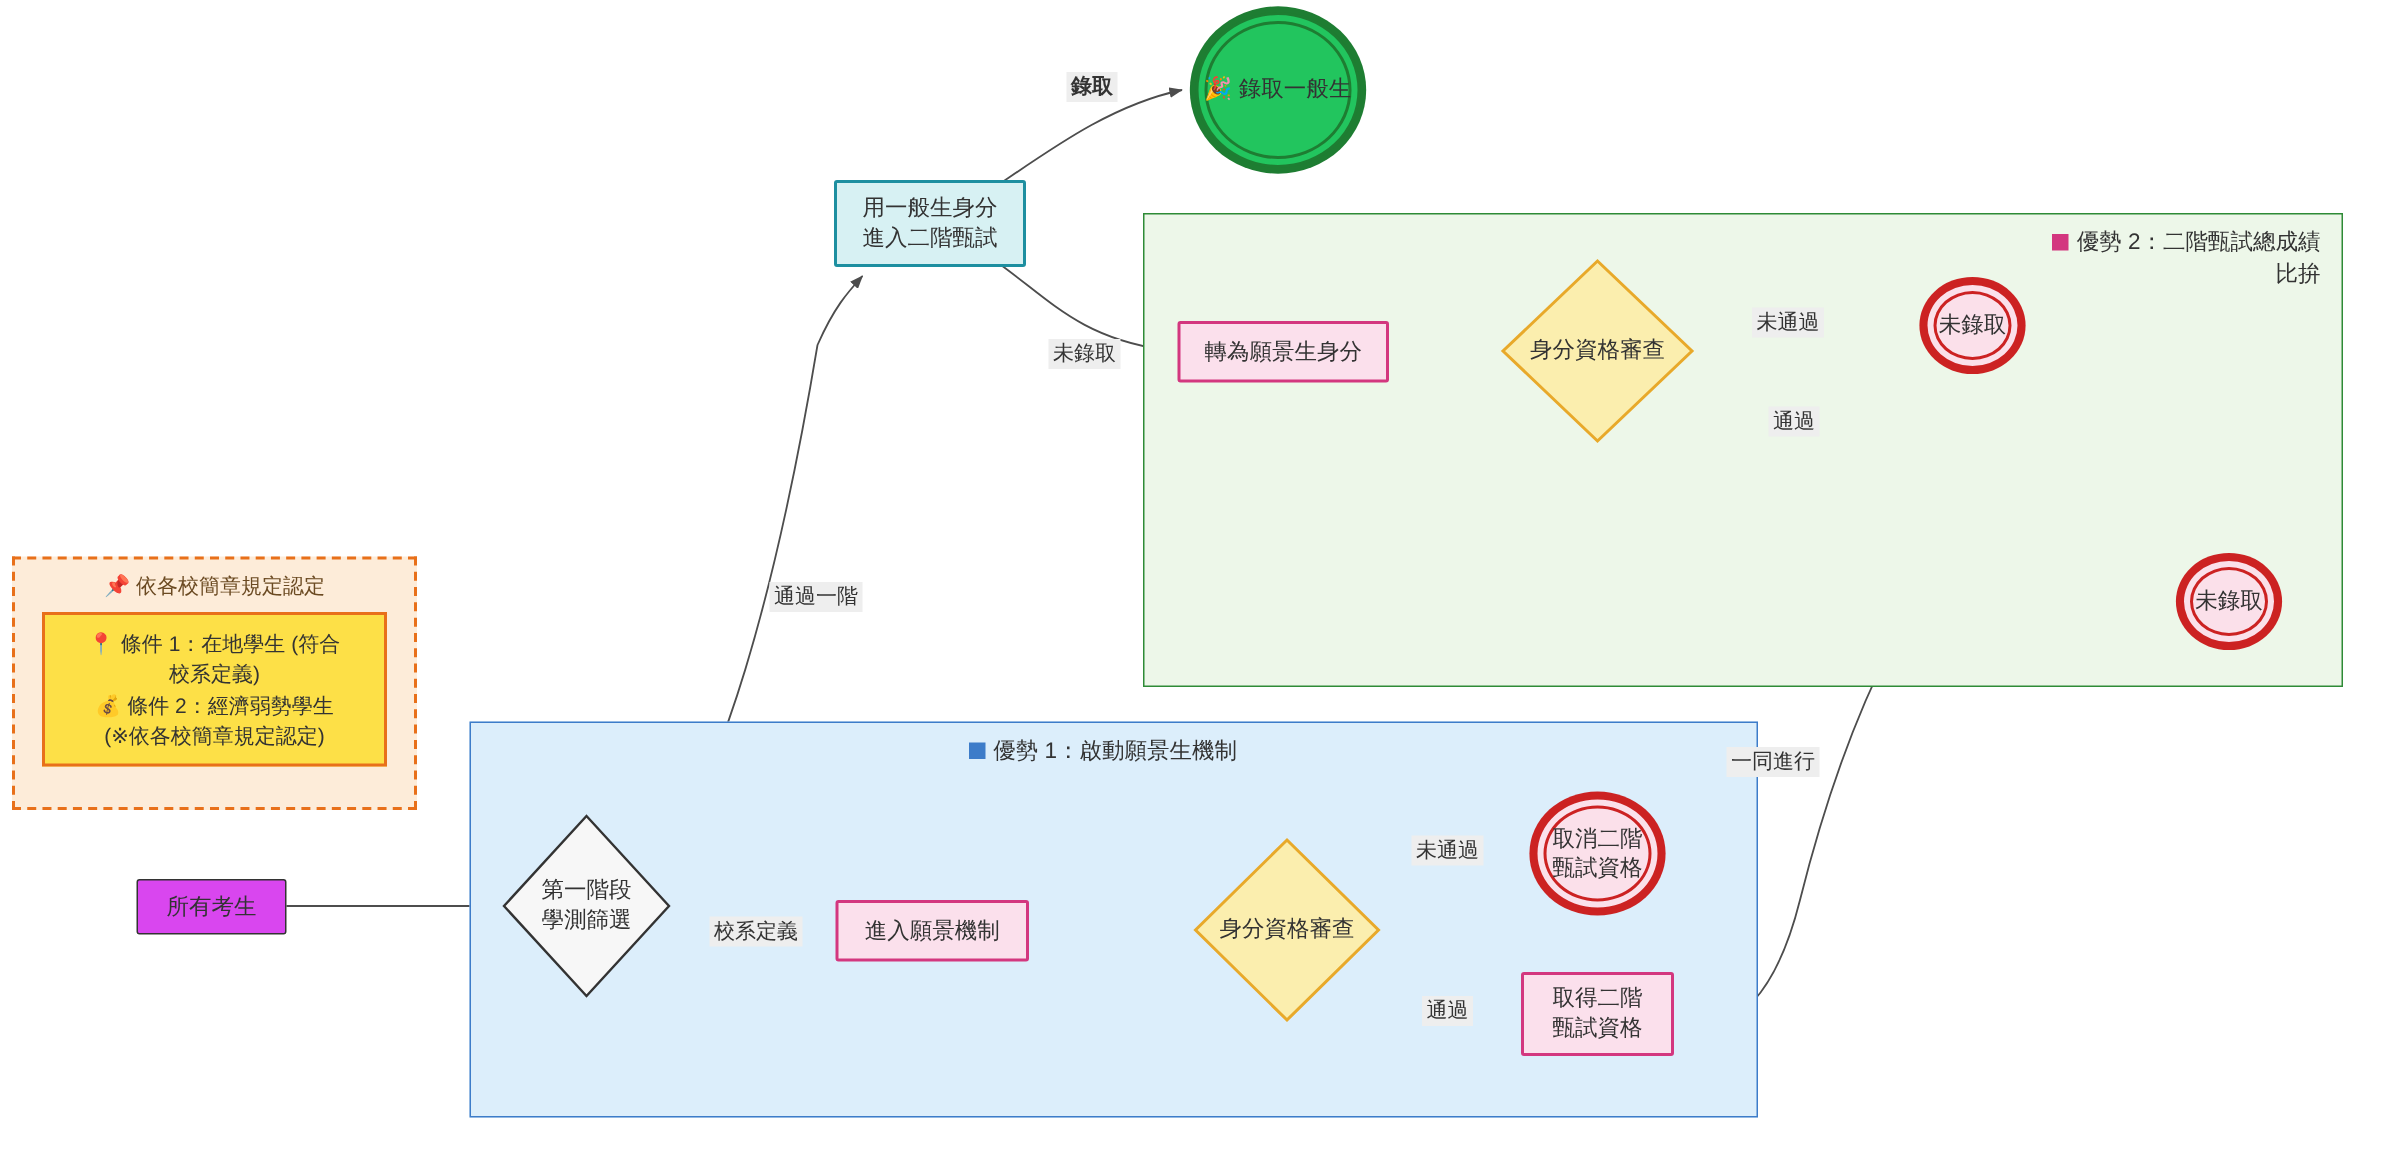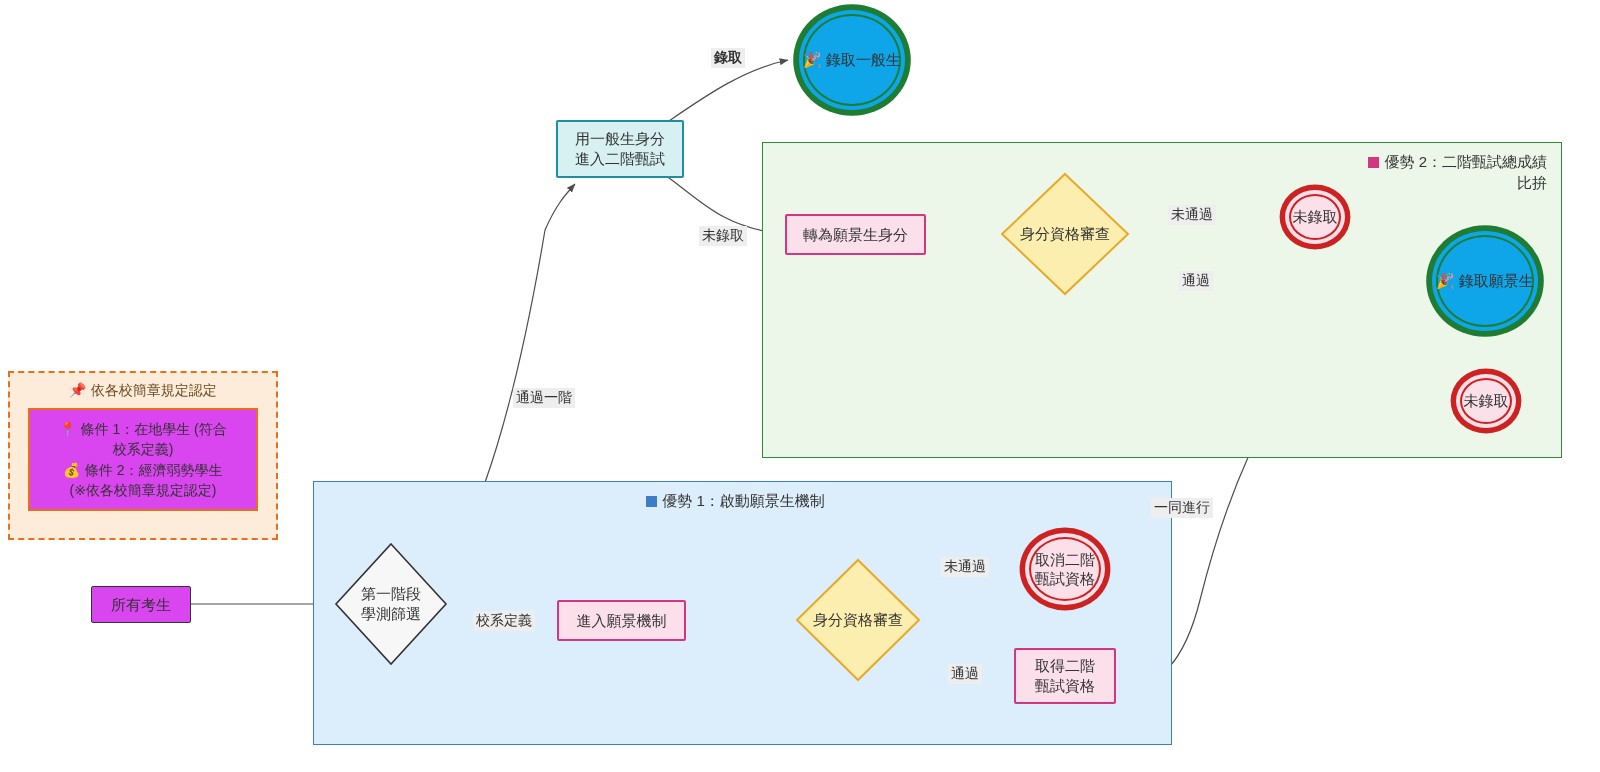--- a/index.html
+++ b/index.html
@@ -117,21 +117,21 @@
     line-height: 1.3;
     white-space: pre-line;
     z-index: 3;
   }
   .circle-red {
     background: #fbe0ea;
     border: 2.2px solid #cc2222;
     box-shadow: 0 0 0 3.2px #ffffff00, 0 0 0 3.4px #cc2222;
   }
   .circle-green {
-    background: #0ea5e9;
+    background: #22c55e;
     border: 2.6px solid #1e7d32;
     box-shadow: 0 0 0 3.6px #ffffff00, 0 0 0 3.8px #1e7d32;
   }
   .circle-inner-ring {
     position: absolute;
     left: 4px; right: 4px; top: 4px; bottom: 4px;
     border-radius: 50%;
     pointer-events: none;
   }
   .circle-red .circle-inner-ring { border: 2px solid #cc2222; }
@@ -158,21 +158,21 @@
   }
   .note-title {
     text-align: center;
     font-size: 14px;
     color: #6b4a22;
     padding: 9px 6px 4px 6px;
     white-space: pre-line;
   }
   .note-inner {
     margin: 4px 18px 14px 18px;
-    background: #d946ef;
+    background: #fde047;
     border: 2px solid #e8701a;
     padding: 9px 6px 9px 6px;
     text-align: center;
     font-size: 14px;
     color: #333333;
     line-height: 1.45;
     white-space: pre-line;
   }
   .sq {
     display: inline-block;
@@ -269,24 +269,20 @@
     </svg>
     <div class="dlabel">身分資格審查</div>
   </div>
 
   <div class="circle-node circle-red" style="left:1283px; top:188px; width:64px; height:58px;">
     <span class="circle-inner-ring"></span>
     <span class="circle-label">未錄取</span>
   </div>
 
 
-  <div class="circle-node circle-green" style="left:1430px; top:229px; width:110px; height:104px;">
-    <span class="circle-inner-ring"></span>
-    <span class="circle-label"><span class="emo">🎉</span><span>錄取願景生</span></span>
-  </div>
 
   <div class="circle-node circle-red" style="left:1454px; top:372px; width:64px; height:58px;">
     <span class="circle-inner-ring"></span>
     <span class="circle-label">未錄取</span>
   </div>
 
   <div class="node box-pink" style="left:557px; top:600px; width:129px; height:41px;">
     <span>進入願景機制</span>
   </div>
 

